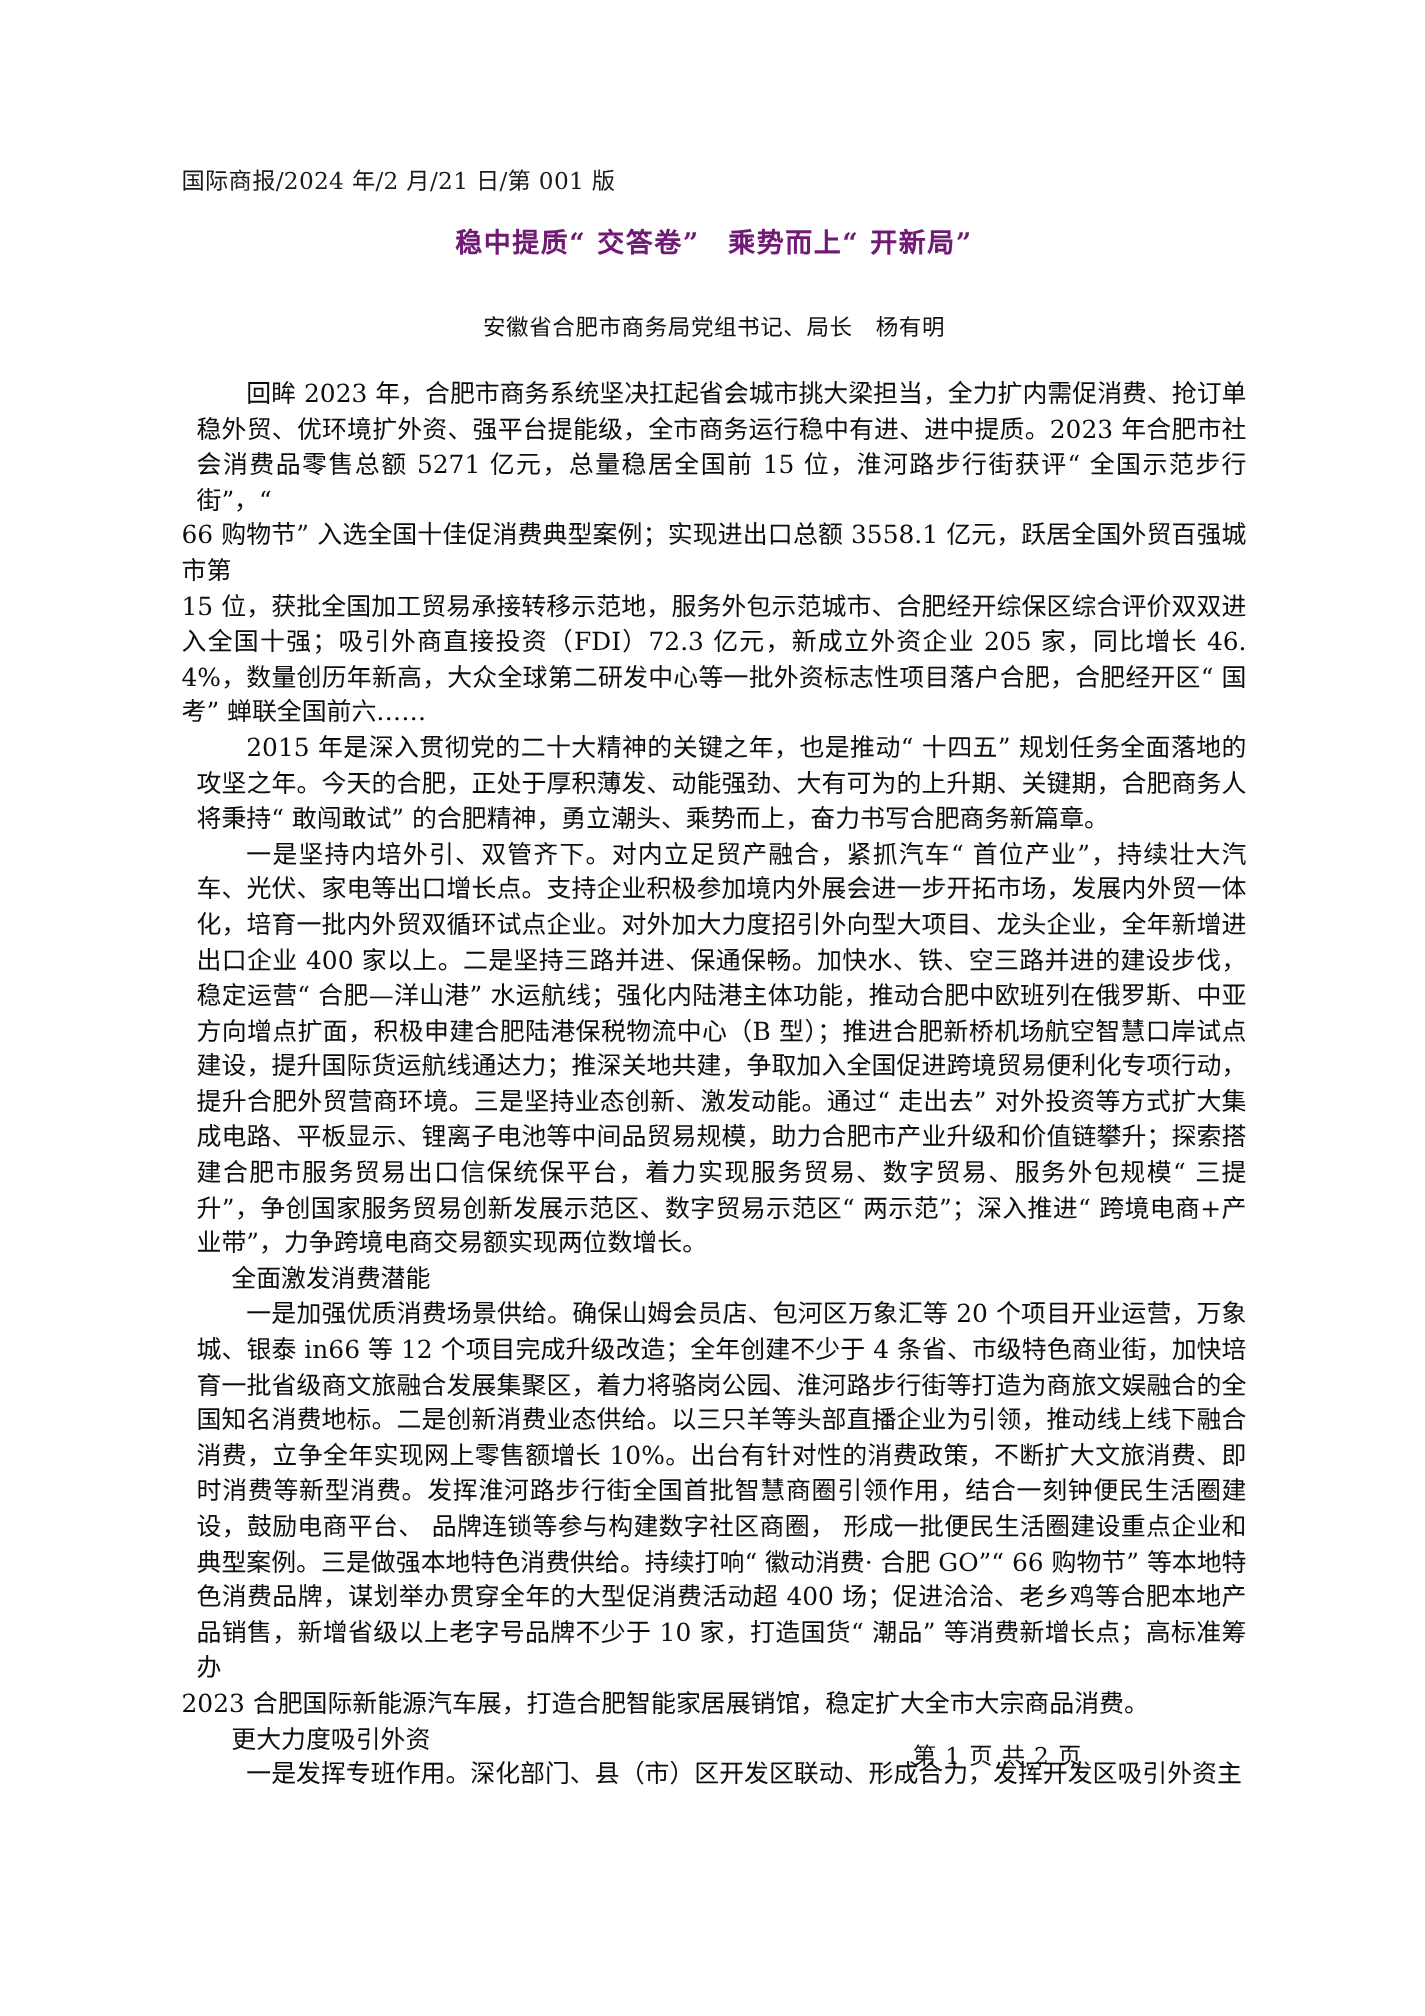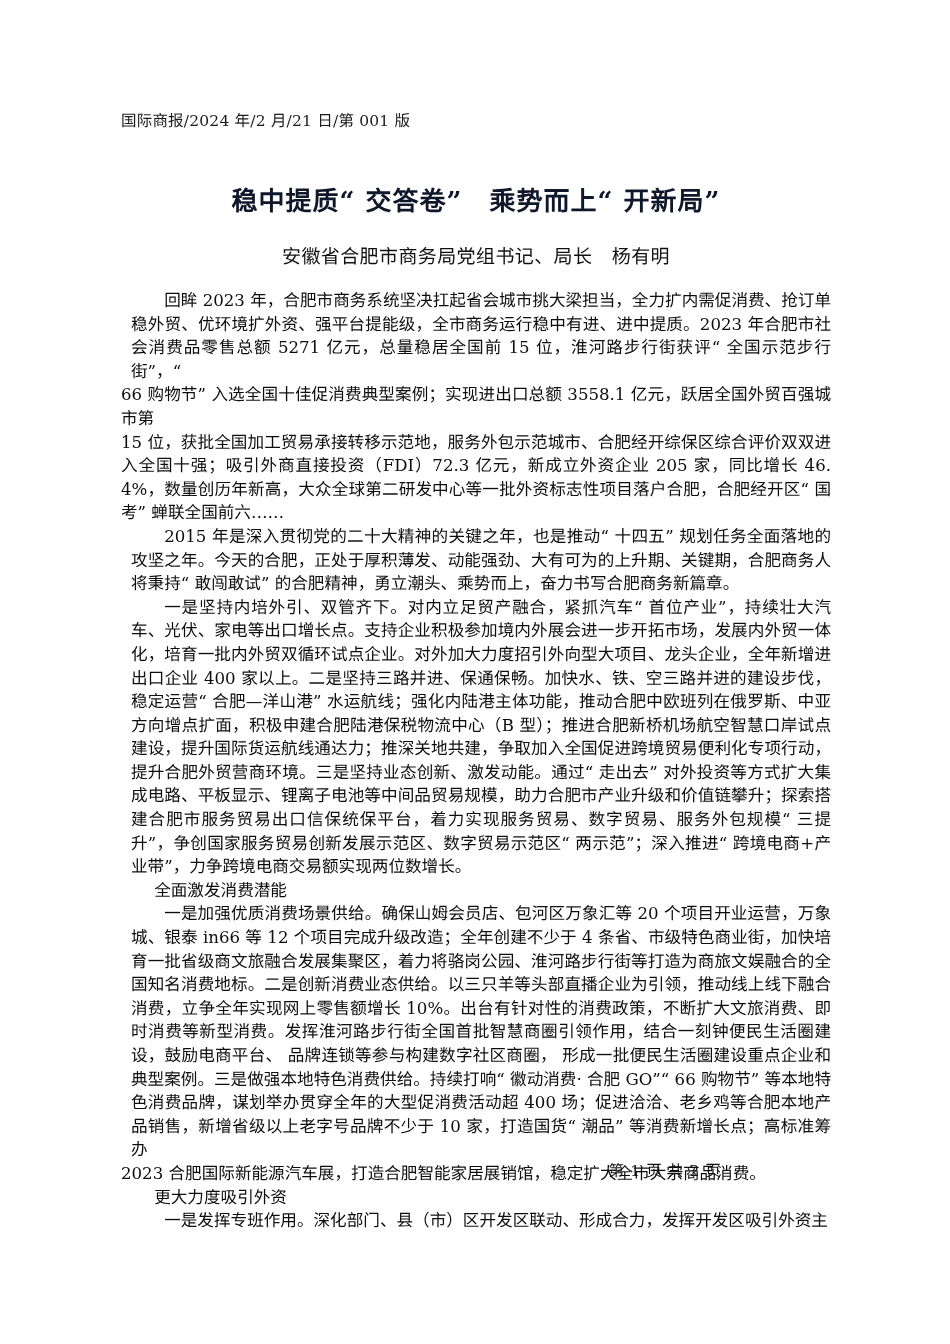--- a/index.html
+++ b/index.html
@@ -29,32 +29,32 @@
   }
   .source-line {
     margin-top: 110px;
     font-size: 15.5px;
     line-height: 22px;
     letter-spacing: 0.2px;
     color: #1a1a1a;
     text-align: left;
   }
   .doc-title {
-    margin-top: 51px;
-    font-size: 26px;
+    margin-top: 13px;
+    font-size: 18px;
     font-weight: bold;
     line-height: 36px;
     text-align: center;
     letter-spacing: 1px;
-    color: #0f172a;
+    color: #701a75;
     font-family: "DejaVu Serif", "Liberation Serif", serif;
   }
   .byline {
     margin-top: 24px;
-    font-size: 19px;
+    font-size: 15px;
     line-height: 26px;
     text-align: center;
     letter-spacing: 0.4px;
     color: #111111;
   }
   .body-block {
     margin-top: 20px;
   }
   p.para {
     margin: 0;

